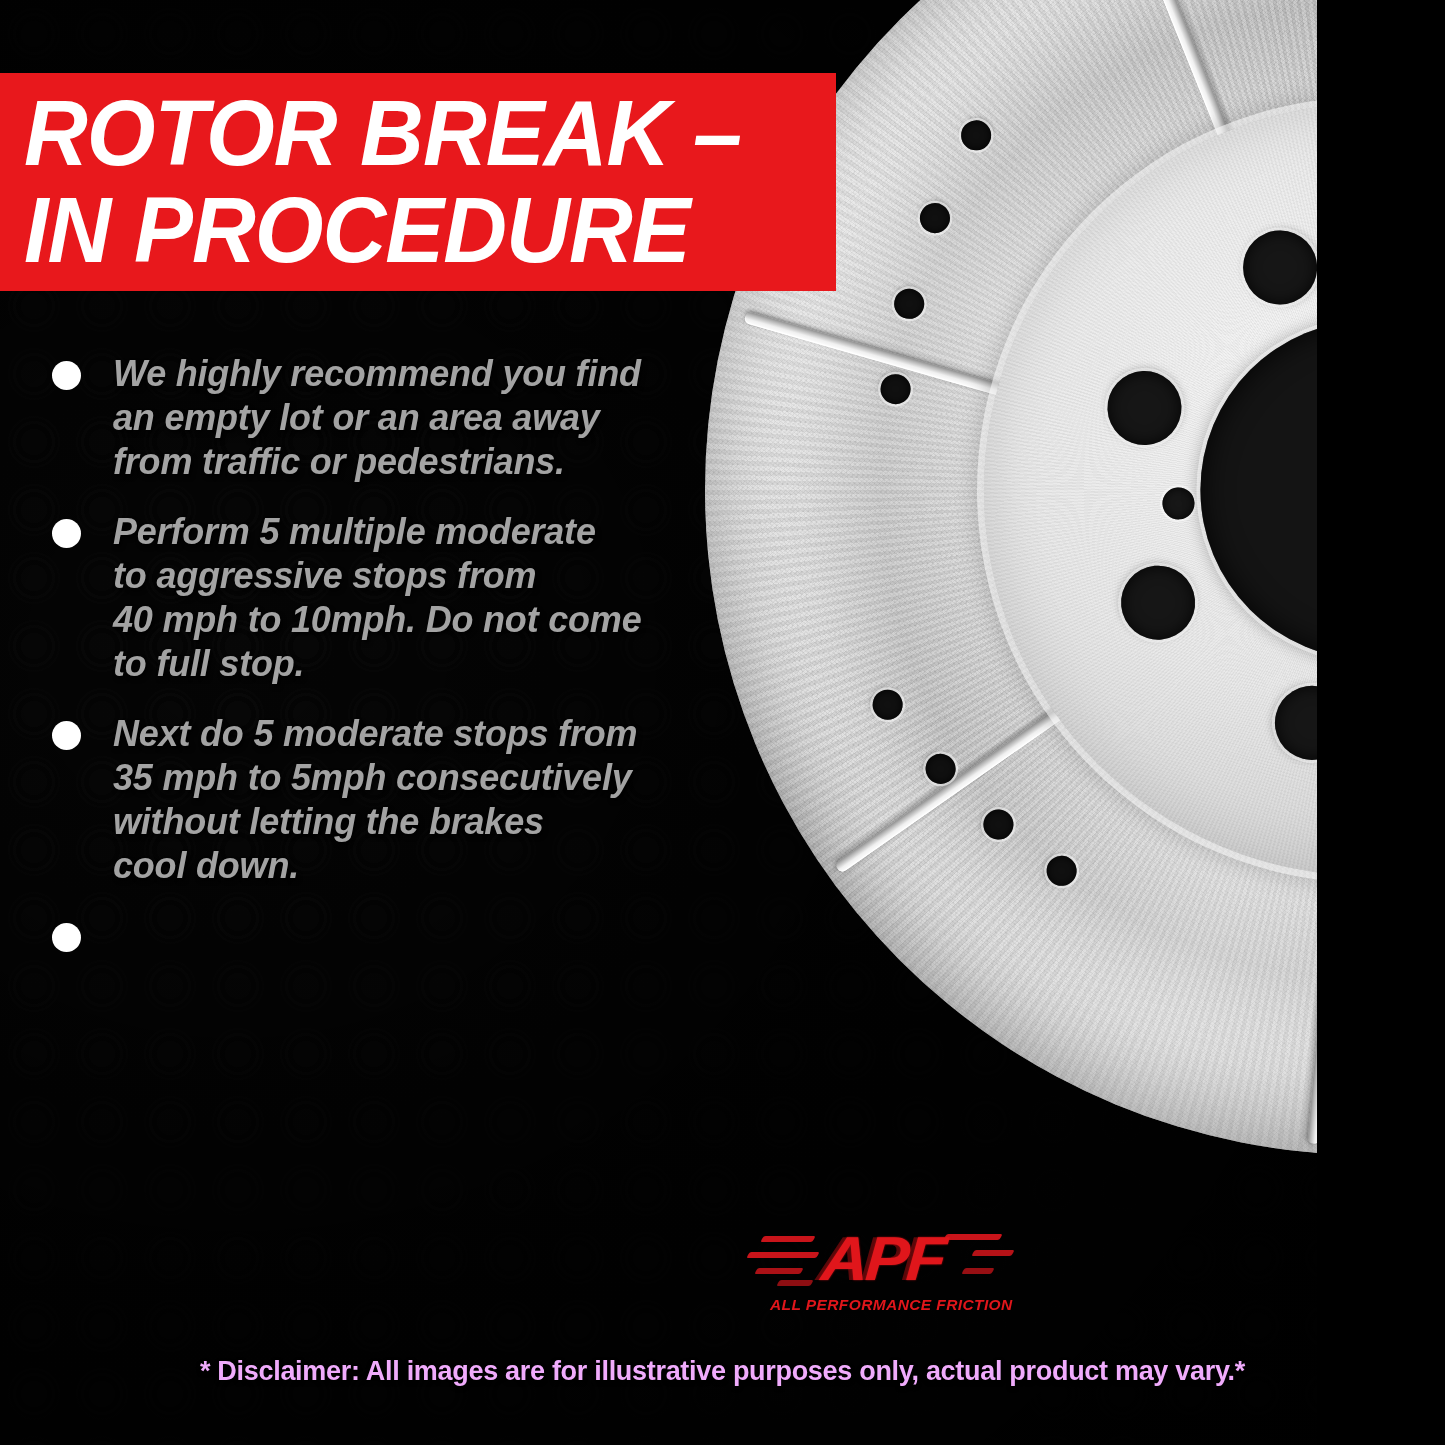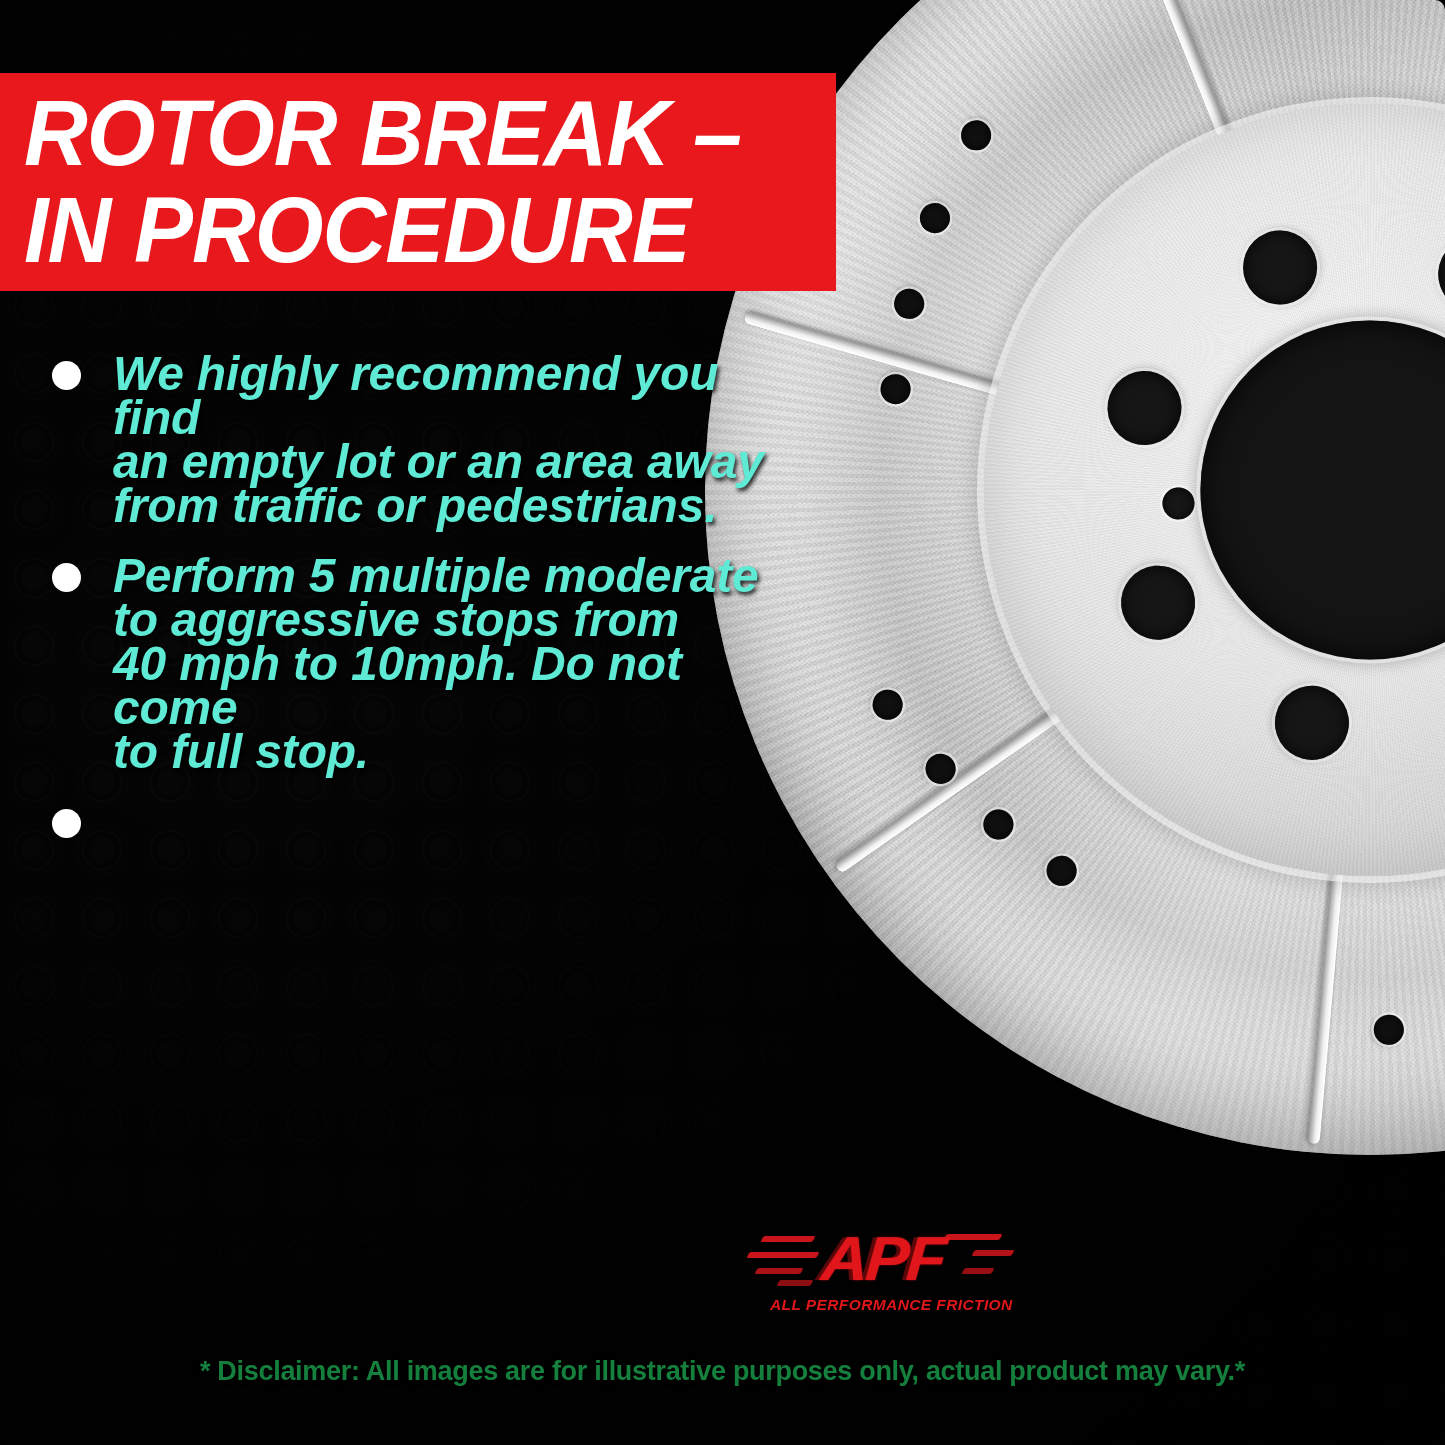--- a/index.html
+++ b/index.html
@@ -5,24 +5,23 @@
   * { margin:0; padding:0; box-sizing:border-box; }
   html,body { background:#000; }
   body {
     width:1445px; height:1445px;
     font-family:"Liberation Sans", sans-serif;
     overflow:hidden;
   }
 
   #poster {
     position:relative;
-    width:1445px; height:1445px;
+    width:1317px; height:1445px;
     background:#080808;
     overflow:hidden;
-    border-radius:10px;
   }
 
   
   .bg-texture {
     position:absolute; inset:0;
     background-color:#0a0a0a;
     background-image:
       radial-gradient(circle at 34px 34px, rgba(255,255,255,0.000) 0 18px, rgba(255,255,255,0.030) 18px 21px, rgba(255,255,255,0.000) 21px),
       radial-gradient(circle at 34px 34px, rgba(255,255,255,0.000) 0 24px, rgba(255,255,255,0.018) 24px 26px, rgba(255,255,255,0.000) 26px),
       radial-gradient(circle at 34px 34px, rgba(255,255,255,0.022) 0 13px, rgba(255,255,255,0.000) 13px);
@@ -186,25 +185,25 @@
   }
   .bullet-dot {
     flex:0 0 auto;
     width:29px; height:29px;
     border-radius:50%;
     background:#ffffff;
     margin-top:9px;
     margin-right:32px;
   }
   .bullet-text {
-    color:#5eead4;
+    color:#a3a3a3;
     font-family:"Liberation Sans", sans-serif;
     font-weight:bold;
     font-style:italic;
-    font-size:48px;
+    font-size:36px;
     line-height:44px;
     letter-spacing:-0.2px;
     white-space:pre-line;
     text-shadow:2px 3px 4px rgba(0,0,0,0.85);
   }
 
   
   .apf-logo {
     position:absolute;
     left:770px; top:1228px;
@@ -257,21 +256,21 @@
     text-align:center;
     white-space:nowrap;
   }
 
   
   .disclaimer {
     position:absolute;
     left:0; top:1356px;
     width:1445px;
     text-align:center;
-    color:#15803d;
+    color:#f0abfc;
     font-family:"Liberation Sans", sans-serif;
     font-weight:bold;
     font-size:27px;
     letter-spacing:-0.3px;
     z-index:7;
     text-shadow:0 2px 4px rgba(0,0,0,0.9);
   }
 </style>
 </head>
 <body>
@@ -333,20 +332,27 @@
 
     <div class="bullet-item">
       <span class="bullet-dot"></span>
       <span class="bullet-text">Perform 5 multiple moderate
 to aggressive stops from
 40 mph to 10mph. Do not come
 to full stop.</span>
     </div>
 
 
+    <div class="bullet-item">
+      <span class="bullet-dot"></span>
+      <span class="bullet-text">Next  do 5 moderate stops from
+35 mph to 5mph consecutively
+without letting the brakes
+cool down.</span>
+    </div>
 
     <div class="bullet-item">
       <span class="bullet-dot"></span>
     </div>
 
 
   </div>
 
   <div class="apf-logo">
     <div class="apf-mark">

